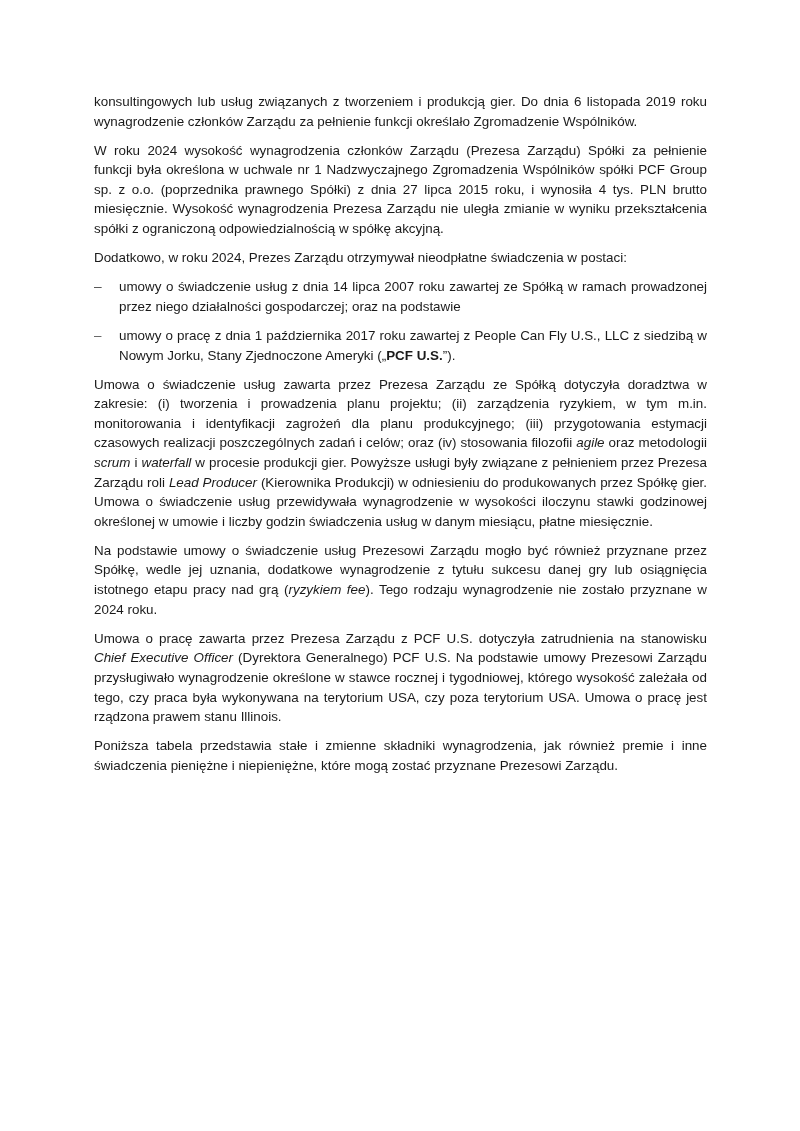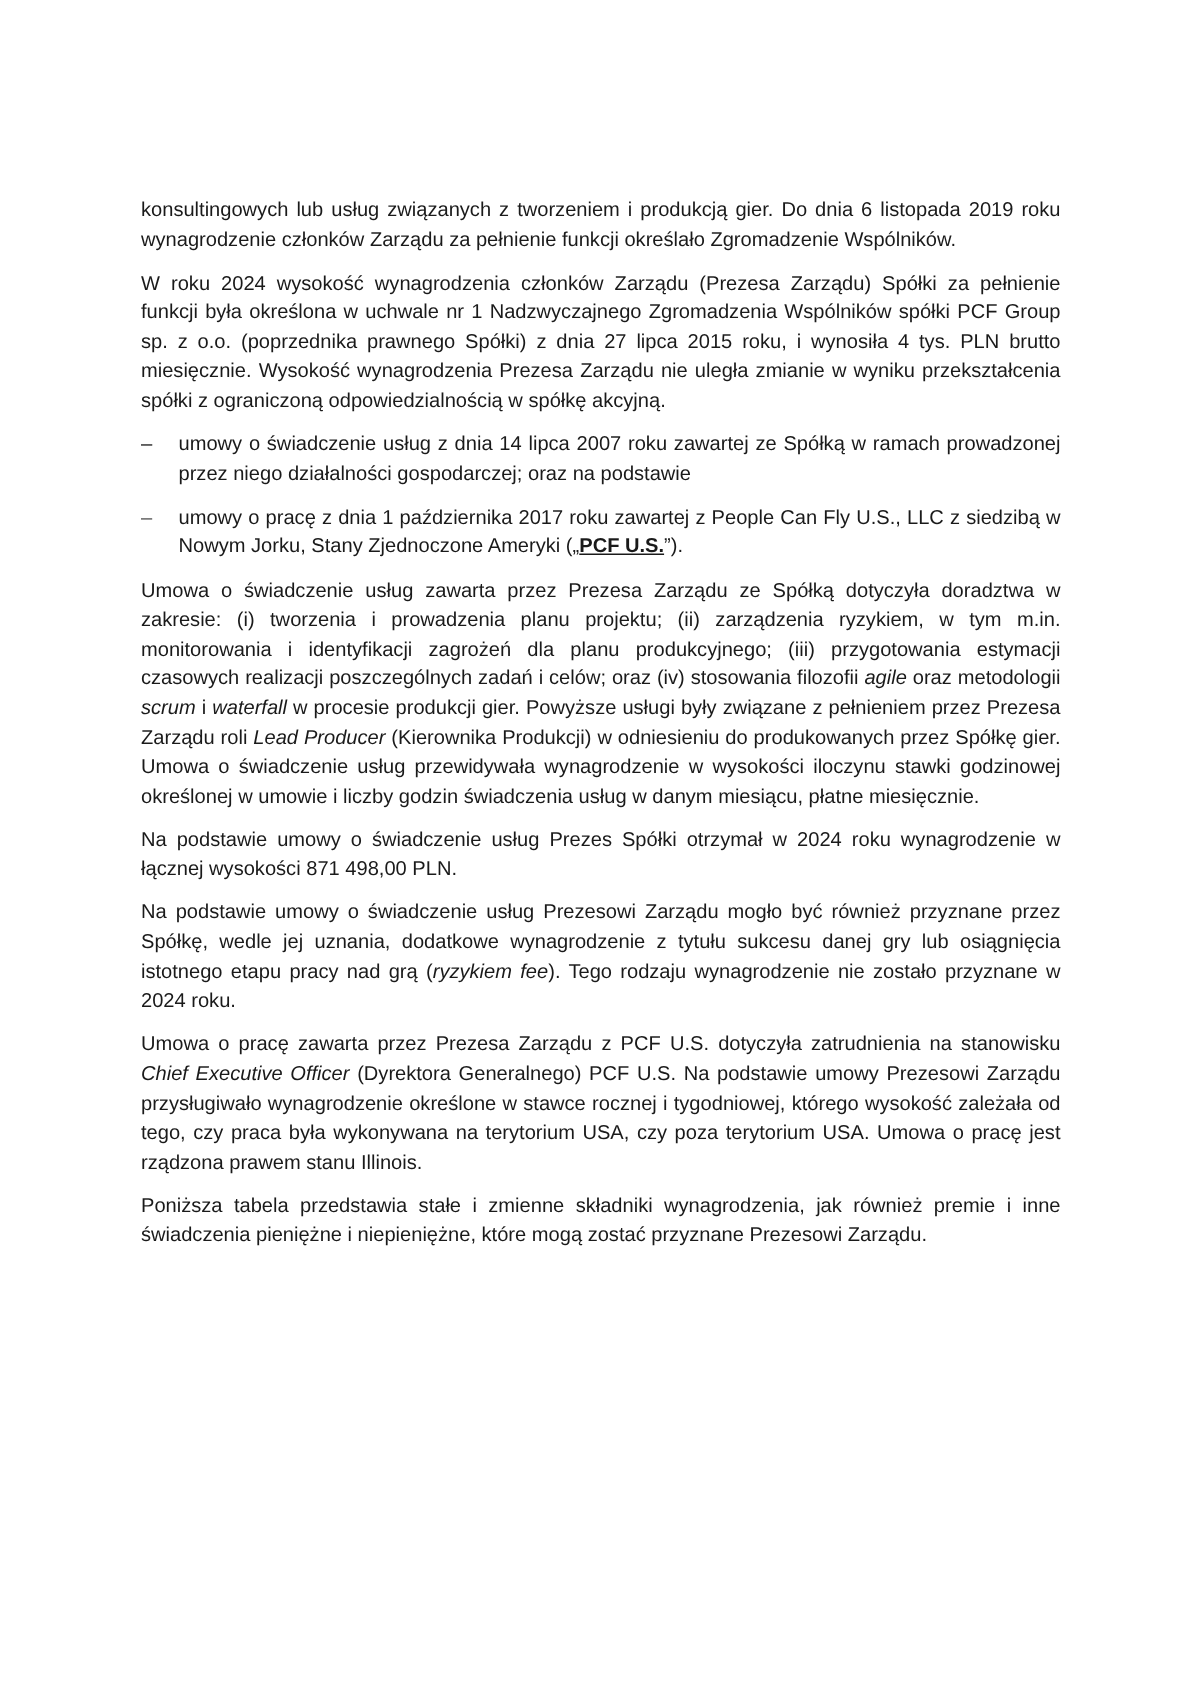--- a/index.html
+++ b/index.html
@@ -1,38 +1,39 @@
 <!DOCTYPE html>
 <html><head>
 <meta charset="utf-8">
 <style>
   html, body { margin: 0; padding: 0; background: #ffffff; }
   body { width: 800px; height: 1131px; position: relative; overflow: hidden; }
   .page {
     position: absolute; left: 94px; top: 92px; width: 613px;
     font-family: "Liberation Sans", sans-serif;
-    font-size: 13.4px; line-height: 19.6px; color: #1a1a1a; margin-top: 38px;
+    font-size: 13.4px; line-height: 19.6px; color: #1a1a1a;
   }
   p { margin: 0 0 9.5px 0; text-align: justify; }
   p.last-line-left { text-align-last: left; }
   .list { margin: 0 0 9.5px 0; padding: 0; list-style: none; }
   .list li { position: relative; padding-left: 25px; margin-bottom: 9.5px; text-align: justify; }
   .list li .dash { position: absolute; left: 0; top: 0; color: #555; }
   i { }
-  b { font-weight: bold; text-decoration: underline; }
+  b { font-weight: bold; }
 </style>
 </head>
 <body>
 
 <div class="page">
 
   <p class="last-line-left">konsultingowych lub usług związanych z tworzeniem i produkcją gier. Do dnia 6 listopada 2019 roku wynagrodzenie członków Zarządu za pełnienie funkcji określało Zgromadzenie Wspólników.</p>
 
   <p class="last-line-left">W roku 2024 wysokość wynagrodzenia członków Zarządu (Prezesa Zarządu) Spółki za pełnienie funkcji była określona w uchwale nr 1 Nadzwyczajnego Zgromadzenia Wspólników spółki PCF Group sp. z o.o. (poprzednika prawnego Spółki) z dnia 27 lipca 2015 roku, i wynosiła 4 tys. PLN brutto miesięcznie. Wysokość wynagrodzenia Prezesa Zarządu nie uległa zmianie w wyniku przekształcenia spółki z ograniczoną odpowiedzialnością w spółkę akcyjną.</p>
 
+  <p class="last-line-left">Dodatkowo, w roku 2024, Prezes Zarządu otrzymywał nieodpłatne świadczenia w postaci:</p>
 
   <ul class="list">
     <li>
       <span class="dash">–</span>
     </li>
   </ul>
 
 
   <ul class="list">
     <li class="last-line-left" style="text-align-last:left;">
@@ -40,21 +41,20 @@
       <span>umowy o świadczenie usług z dnia 14 lipca 2007 roku zawartej ze Spółką w ramach prowadzonej przez niego działalności gospodarczej; oraz na podstawie</span>
     </li>
     <li style="text-align-last:left;">
       <span class="dash">–</span>
       <span>umowy o pracę z dnia 1 października 2017 roku zawartej z People Can Fly U.S., LLC z siedzibą w Nowym Jorku, Stany Zjednoczone Ameryki („</span><b>PCF U.S.</b><span>”).</span>
     </li>
   </ul>
 
   <p class="last-line-left"><span>Umowa o świadczenie usług zawarta przez Prezesa Zarządu ze Spółką dotyczyła doradztwa w zakresie: (i) tworzenia i prowadzenia planu projektu; (ii) zarządzenia ryzykiem, w tym m.in. monitorowania i identyfikacji zagrożeń dla planu produkcyjnego; (iii) przygotowania estymacji czasowych realizacji poszczególnych zadań i celów; oraz (iv) stosowania filozofii </span><i>agile</i><span> oraz metodologii </span><i>scrum</i><span> i </span><i>waterfall</i><span> w procesie produkcji gier. Powyższe usługi były związane z pełnieniem przez Prezesa Zarządu roli </span><i>Lead Producer</i><span> (Kierownika Produkcji) w odniesieniu do produkowanych przez Spółkę gier. Umowa o świadczenie usług przewidywała wynagrodzenie w wysokości iloczynu stawki godzinowej określonej w umowie i liczby godzin świadczenia usług w danym miesiącu, płatne miesięcznie.</span></p>
 
-  <p class="last-line-left">Na podstawie umowy o świadczenie usług Prezes Spółki otrzymał w 2024 roku wynagrodzenie w łącznej wysokości 871 498,00 PLN.</p>
 
   <p class="last-line-left"><span>Na podstawie umowy o świadczenie usług Prezesowi Zarządu mogło być również przyznane przez Spółkę, wedle jej uznania, dodatkowe wynagrodzenie z tytułu sukcesu danej gry lub osiągnięcia istotnego etapu pracy nad grą (</span><i>ryzykiem fee</i><span>). Tego rodzaju wynagrodzenie nie zostało przyznane w 2024 roku.</span></p>
 
   <p class="last-line-left"><span style="">Umowa o pracę zawarta przez Prezesa Zarządu z PCF U.S. dotyczyła zatrudnienia na stanowisku </span><i>Chief Executive Officer</i><span> (Dyrektora Generalnego) PCF U.S. Na podstawie umowy Prezesowi Zarządu przysługiwało wynagrodzenie określone w stawce rocznej i tygodniowej, którego wysokość zależała od tego, czy praca była wykonywana na terytorium USA, czy poza terytorium USA. Umowa o pracę jest rządzona prawem stanu Illinois.</span></p>
 
   <p class="last-line-left">Poniższa tabela przedstawia stałe i zmienne składniki wynagrodzenia, jak również premie i inne świadczenia pieniężne i niepieniężne, które mogą zostać przyznane Prezesowi Zarządu.</p>
 
 </div>
 
 </body></html>

